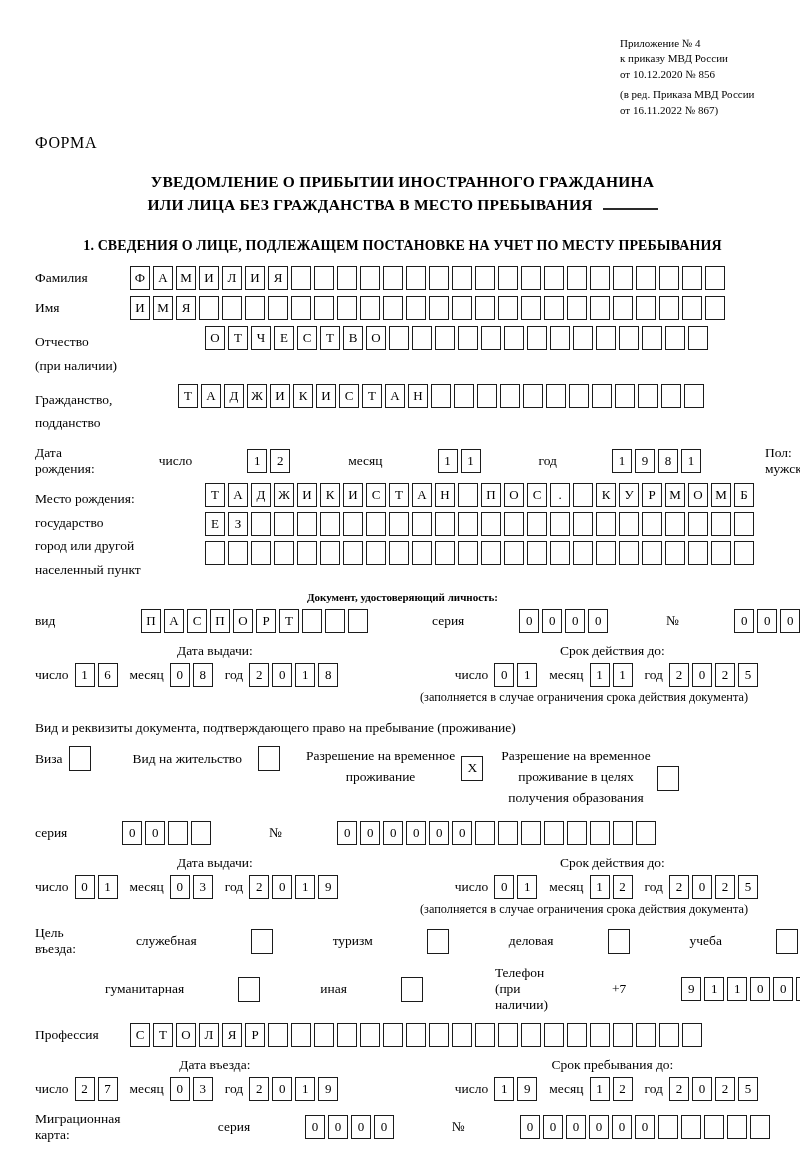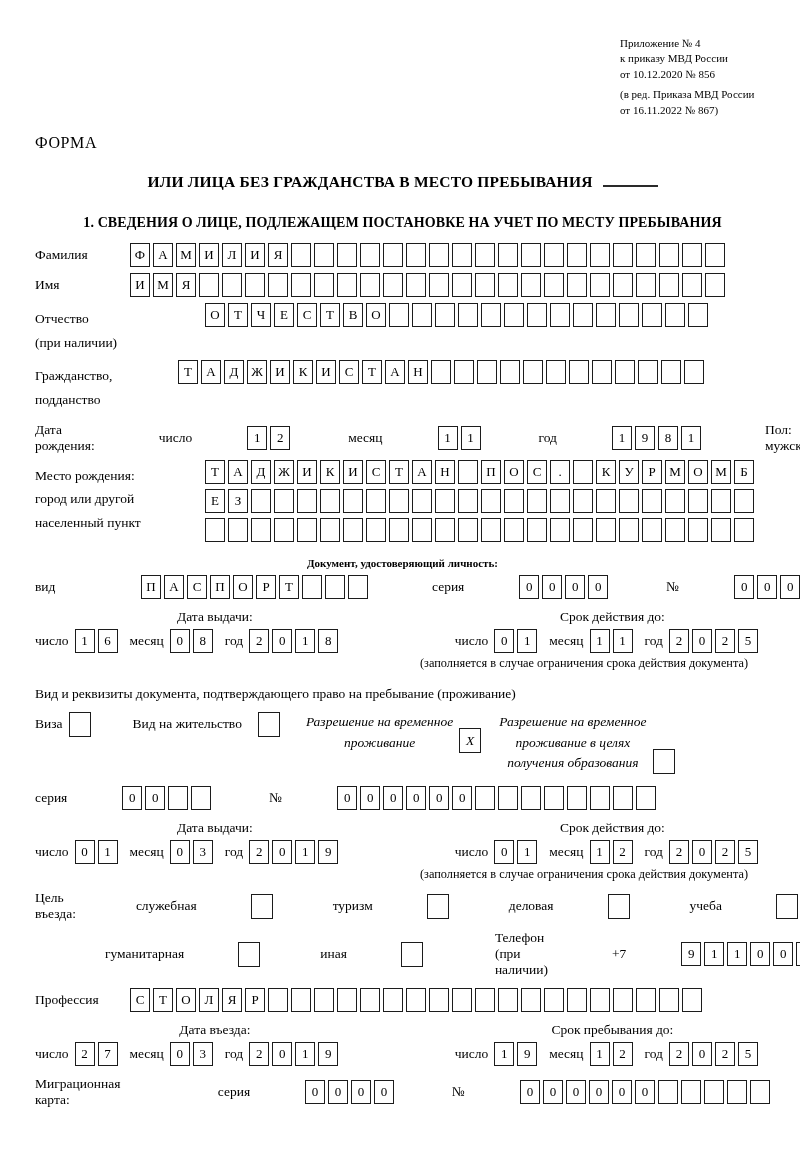--- a/index.html
+++ b/index.html
@@ -60,21 +60,21 @@
   .date-line span.t { margin-right:6px; }
   .date-line .cells { margin-right:12px; }
   .valid-note { margin-top:3px; text-align:right; padding-right:22px; font-size:12.3px; }
 
   .doc-heading { margin-top:10px; text-align:center; font-weight:bold; font-size:11px; }
   .intro { margin-top:12px; line-height:1.7; }
 
   
   .cbrow { display:flex; align-items:flex-start; margin-top:6px; }
   .cbitem { display:flex; align-items:center; }
-  .cbitem.top { align-items:flex-end;font-style:italic; }
+  .cbitem.top { align-items:center; }
   .cbitem.top .checkbox { margin-top:2px; }
   .ml-text { text-align:center; line-height:1.55; }
   .gap40 { margin-left:42px; }
   .gap26 { margin-left:26px; }
   .gap20 { margin-left:18px; }
 
   .purpose-row { margin-top:8px; }
   .purpose-row .t { margin-left:12px; }
   .purpose-row .t.first { margin-left:0; }
   .indent70 { margin-left:70px; }
@@ -95,20 +95,21 @@
     <div>от 10.12.2020 № 856</div>
     <div class="appendix-note">
       <div>(в ред. Приказа МВД России</div>
       <div>от 16.11.2022 № 867)</div>
     </div>
   </div>
 
   <div class="form-word">ФОРМА</div>
 
   <div class="title">
+    <div>УВЕДОМЛЕНИЕ О ПРИБЫТИИ ИНОСТРАННОГО ГРАЖДАНИНА</div>
     <div><span>ИЛИ ЛИЦА БЕЗ ГРАЖДАНСТВА В МЕСТО ПРЕБЫВАНИЯ</span><span class="blank"></span></div>
   </div>
 
   <div class="section-heading">1. СВЕДЕНИЯ О ЛИЦЕ, ПОДЛЕЖАЩЕМ ПОСТАНОВКЕ НА УЧЕТ ПО МЕСТУ ПРЕБЫВАНИЯ</div>
 
   <div class="frow mt12">
     <div class="flabel w95">Фамилия</div>
     <div class="cells">
         <span class="cell">Ф</span>
         <span class="cell">А</span>
@@ -255,20 +256,21 @@
       </span>
     <span class="sub ml16">Пол: мужской</span>
     <span class="checkbox">X</span>
     <span class="sub ml16">женский</span>
     <span class="checkbox"></span>
   </div>
 
   <div class="frow">
     <div class="flabel w170 lh">
       <div>Место рождения:</div>
+      <div>государство</div>
       <div>город или другой</div>
       <div>населенный пункт</div>
     </div>
     <div class="stack">
       <div class="cells">
           <span class="cell">Т</span>
           <span class="cell">А</span>
           <span class="cell">Д</span>
           <span class="cell">Ж</span>
           <span class="cell">И</span>

